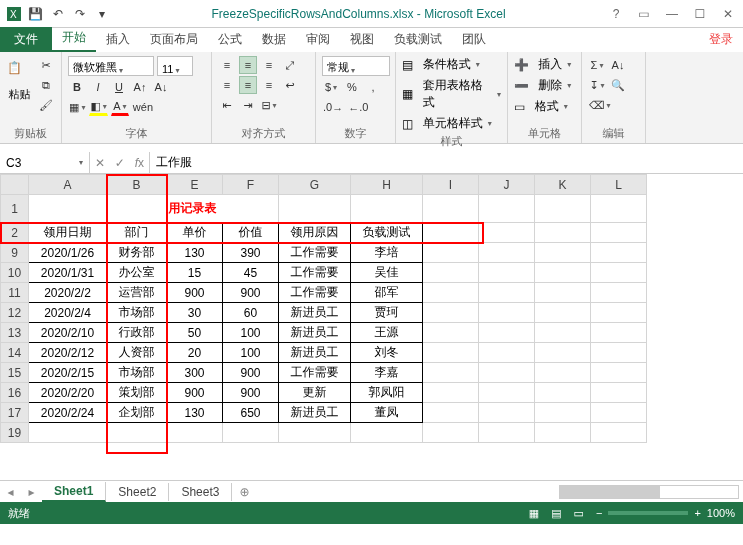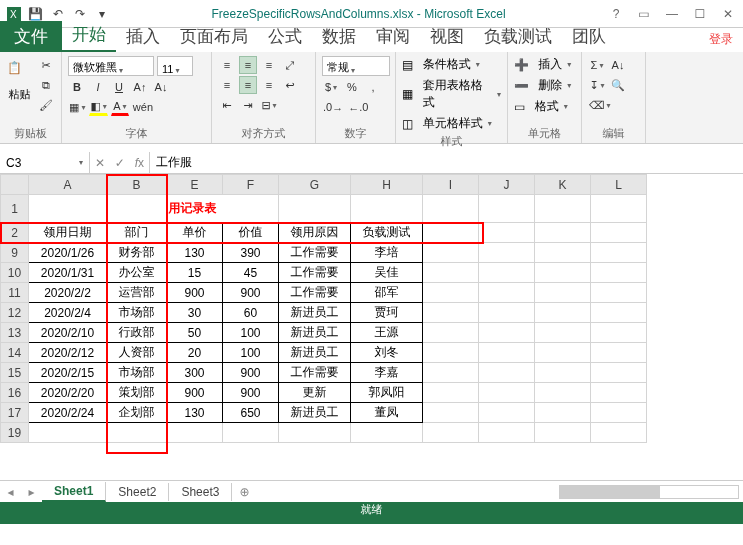--- a/index.html
+++ b/index.html
@@ -8,21 +8,21 @@
 
 .titlebar { height: 28px; background: #fff; display: flex; align-items: center; border-bottom: 1px solid #ccc; padding: 0 6px; }
 .titlebar .qat { display: flex; gap: 6px; align-items: center; }
 .titlebar .qat span { width: 16px; height: 16px; display: inline-flex; align-items: center; justify-content: center; color: #444; }
 .titlebar .title { flex: 1; text-align: center; color: #0f766e; font-size: 12px; }
 .titlebar .winbtns { display: flex; gap: 10px; color: #666; }
 .titlebar .winbtns span { width: 18px; text-align: center; }
 
 
 .tabbar { height: 24px; display: flex; align-items: flex-end; padding-left: 0; background: #fff; }
-.tabbar .tab { padding: 4px 10px; color: #444; font-size: 17px; cursor: pointer; }
+.tabbar .tab { padding: 4px 10px; color: #444; font-size: 12px; cursor: pointer; }
 .tabbar .tab.file { background: #217346; color: #fff; padding: 4px 14px; }
 .tabbar .tab.active { color: #217346; border-bottom: 2px solid #217346; }
 .tabbar .spacer { flex: 1; }
 .tabbar .login { padding: 4px 10px; color: #ef4444; }
 
 
 .ribbon { height: 92px; border-bottom: 1px solid #ccc; display: flex; background: #f3f3f3; }
 .group { border-right: 1px solid #d4d4d4; padding: 4px 6px 2px 6px; display: flex; flex-direction: column; justify-content: space-between; }
 .group .controls { flex: 1; display: flex; flex-direction: column; gap: 2px; }
 .group .label { text-align: center; font-size: 11px; color: #666; padding-top: 2px; }
@@ -60,21 +60,21 @@
 .sheetbar { height: 22px; border-top: 1px solid #ccc; display: flex; align-items: center; font-size: 12px; }
 .sheetbar .nav { width: 42px; display: flex; justify-content: space-around; color: #888; }
 .sheetbar .stab { padding: 2px 12px; border-right: 1px solid #ccc; color: #444; cursor: pointer; }
 .sheetbar .stab.active { font-weight: bold; color: #217346; border-bottom: 2px solid #217346; background: #fff; }
 .sheetbar .add { width: 24px; text-align: center; color: #888; }
 .sheetbar .spacer { flex: 1; }
 .sheetbar .hscroll { width: 180px; height: 14px; border: 1px solid #ccc; margin-right: 4px; position: relative; }
 .sheetbar .hscroll .thumb { position: absolute; left: 0; top: 0; height: 100%; width: 100px; background: #cdcdcd; }
 
 
-.statusbar { height: 22px; background: #217346; color: #fff; display: flex; align-items: center; padding: 0 8px; font-size: 11px; gap: 12px; flex-direction: column; }
+.statusbar { height: 22px; background: #217346; color: #fff; display: flex; align-items: center; padding: 0 8px; font-size: 11px; gap: 12px; }
 .statusbar .spacer { flex: 1; }
 .statusbar .zoom { display: flex; align-items: center; gap: 6px; }
 .statusbar .slider { width: 80px; height: 4px; background: #4a9a6f; position: relative; }
 
 svg { display: block; }
 </style>
 </head>
 <body>
 
 <div class="titlebar">

